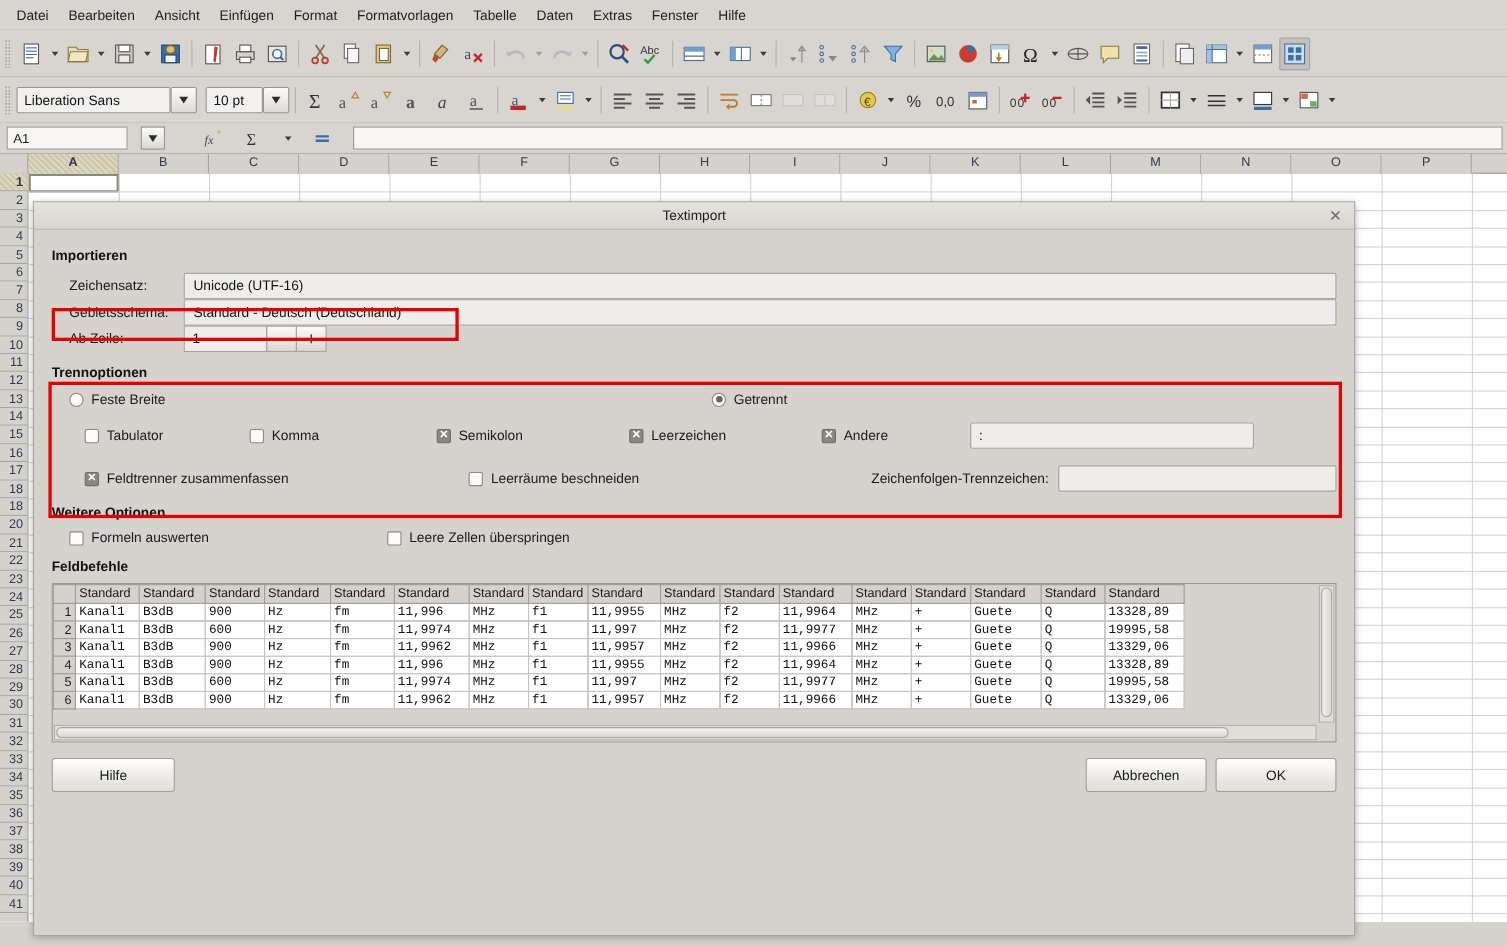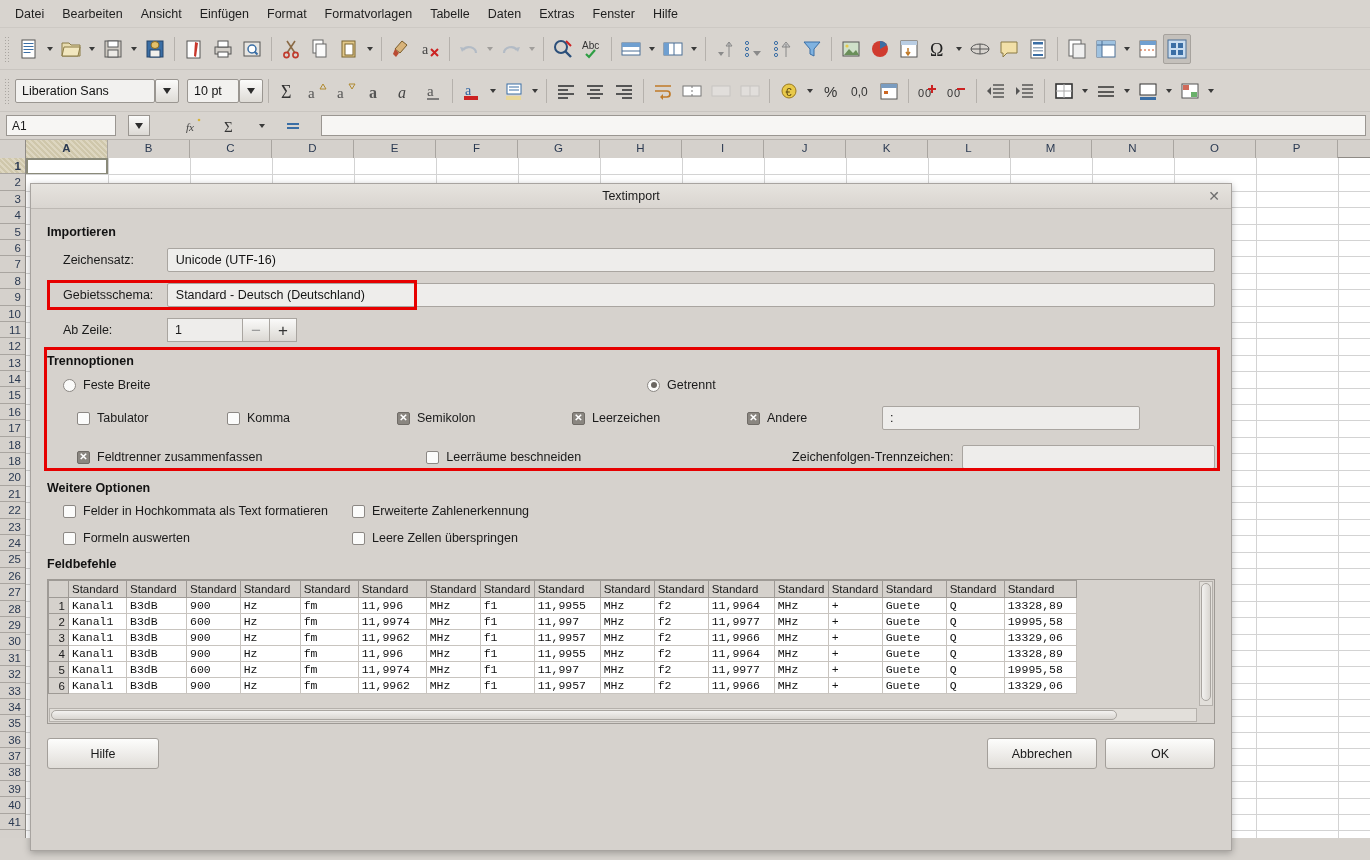--- a/index.html
+++ b/index.html
@@ -152,21 +152,21 @@
     font-size: 12.5px; color: #1b1b1b;
   }
   .dlg-close {
     position: absolute; right: 8px; top: 3px; width: 18px; height: 18px;
     display: flex; align-items: center; justify-content: center;
     font-size: 14px; color: #6d6d6d;
   }
   .dlg-body { padding: 10px 16px 0 16px; position: relative; }
 
   .sect-title { font-weight: bold; font-size: 12.5px; margin: 6px 0 9px 0; color: #121212; }
-  .frow { display: flex; align-items: center; margin-bottom: 11px; }
+  .frow { display: flex; align-items: center; }
   .flabel { font-size: 12.5px; color: #1a1a1a; }
 
   .combo {
     height: 24px; background: #eeedeb;
     border: 1px solid #a9a5a0; border-radius: 2px;
     display: flex; align-items: center; position: relative;
     font-size: 12.5px; padding-left: 8px; color: #141414;
   }
   .txtfield {
     height: 24px; background: #eeedeb;
@@ -985,30 +985,20 @@
             <span class="box"></span>
             <span>Leerräume beschneiden</span>
           </div>
           <div class="flabel" style="width:205px; text-align:right; padding-right:8px;">Zeichenfolgen-Trennzeichen:</div>
           <div class="combo" style="width:258px;"></div>
         </div>
       </div>
 
       <div class="sect-title" style="margin-top:10px;">Weitere Optionen</div>
 
-      <div style="display:flex; align-items:center; margin-bottom:13px;">
-        <div class="chk" style="width:305px; padding-left:16px;">
-          <span class="box"></span>
-          <span>Felder in Hochkommata als Text formatieren</span>
-        </div>
-        <div class="chk">
-          <span class="box"></span>
-          <span>Erweiterte Zahlenerkennung</span>
-        </div>
-      </div>
 
       <div style="display:flex; align-items:center; margin-bottom:12px;">
         <div class="chk" style="width:305px; padding-left:16px;">
           <span class="box"></span>
           <span>Formeln auswerten</span>
         </div>
         <div class="chk">
           <span class="box"></span>
           <span>Leere Zellen überspringen</span>
         </div>

